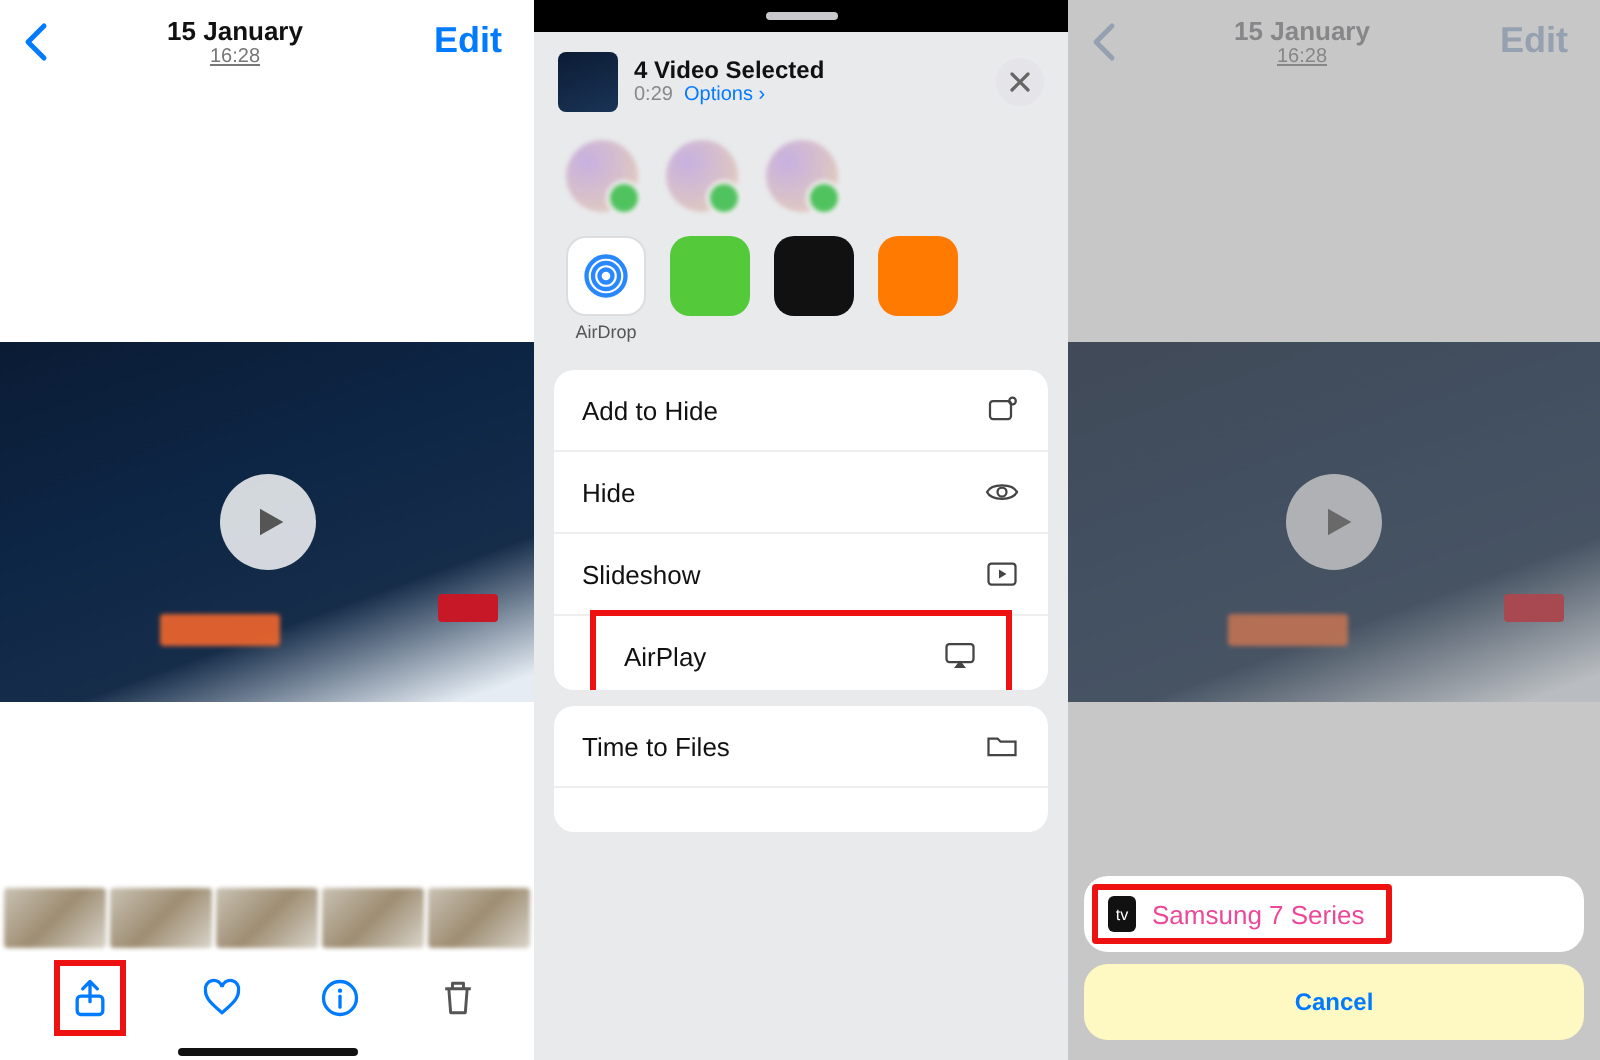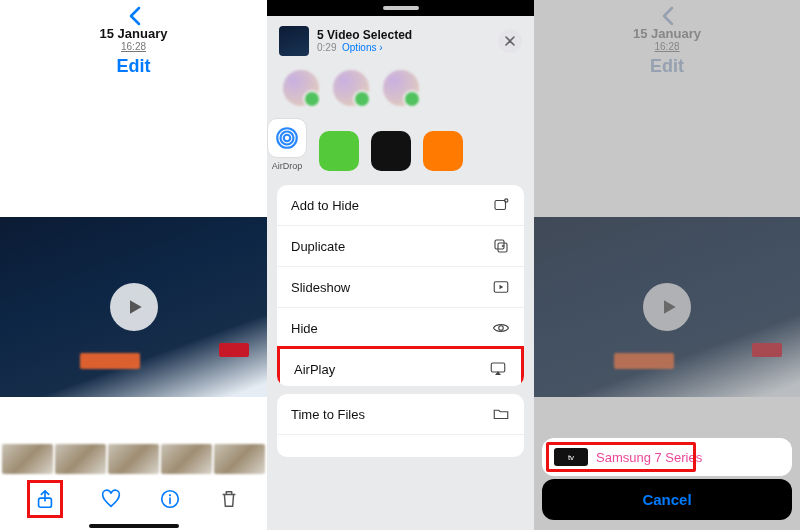--- a/index.html
+++ b/index.html
@@ -3,21 +3,21 @@
 <meta charset="utf-8">
 <style>
   * { box-sizing: border-box; margin: 0; padding: 0; font-family: -apple-system, "Helvetica Neue", Arial, sans-serif; }
   body { background: #fff; width: 800px; height: 530px; display: flex; }
   .panel { position: relative; height: 530px; overflow: hidden; }
   .p1 { width: 267px; background: #fff; }
   .p2 { width: 267px; background: #e9eaec; }
   .p3 { width: 266px; background: #fff; }
 
   
-  .hdr { display: flex; align-items: center; justify-content: space-between; padding: 6px 10px; flex-direction: column; }
+  .hdr { display: flex; align-items: center; justify-content: space-between; padding: 6px 10px; }
   .back-chev { color:#007aff; font-size: 20px; }
   .hdr-title { text-align: center; flex:1; }
   .hdr-date { font-weight:600; font-size:13px; color:#111; }
   .hdr-time { font-size:10px; color:#777;text-decoration:underline; }
   .edit { color:#007aff; font-size:18px; padding:4px 6px;font-weight:bold;}
   .video-area { margin-top: 130px; width:100%; height:180px; background: linear-gradient(160deg,#0b1b34 0%,#0d2645 40%,#162d4a 70%,#e5ecf3 95%); position:relative; }
   .play { position:absolute; left:50%; top:50%; transform:translate(-50%,-50%); width:48px; height:48px; border-radius:50%; background:rgba(255,255,255,0.82); display:flex; align-items:center; justify-content:center; }
   .play svg { width:20px; height:20px; fill:#555; margin-left:3px; }
   .car-accent { position:absolute; bottom:28px; left:30%; width:60px; height:16px; background:#ff6a2b; border-radius:2px; filter:blur(1px); opacity:0.85;}
   .car-badge { position:absolute; bottom:40px; right:18px; width:30px; height:14px; background:#c71827; border-radius:2px;}
@@ -35,40 +35,40 @@
   .sheet-hdr { display:flex; align-items:center; padding:10px 12px 6px; gap:8px; position:relative;}
   .sheet-thumb { width:30px; height:30px; border-radius:4px; background:linear-gradient(160deg,#0b1b34,#1a3456); }
   .sheet-info { flex:1; line-height:1.1;}
   .sheet-title { font-size:12px; font-weight:600; color:#111;}
   .sheet-sub { font-size:10px; color:#888;}
   .sheet-opts { font-size:10px; color:#007aff; }
   .close-btn { width:24px; height:24px; border-radius:50%; background:#e5e5e9; display:flex; align-items:center; justify-content:center; color:#666; font-size:13px; }
   .contacts-row { display:flex; gap:14px; padding:8px 16px 2px; }
   .contact { width:36px; height:36px; border-radius:50%; background:radial-gradient(circle at 30% 30%,#c7b0e0,#e7d0b5); filter:blur(1px); position:relative;}
   .contact::after{content:"";position:absolute;bottom:-2px;right:-2px;width:14px;height:14px;border-radius:50%;background:#50c25e;border:2px solid #eee;}
-  .apps-row { display:flex; gap:12px; padding:10px 0 14px; align-items:flex-end;}
+  .apps-row { display:flex; gap:12px; padding:10px 16px 14px; align-items:flex-start;}
   .app { width:40px; text-align:center;}
   .app-icon { width:40px; height:40px; border-radius:10px; }
   .air { background:#fff; display:flex; align-items:center; justify-content:center; border:1px solid #ddd;}
   .air svg{width:26px;height:26px;stroke:#2a88ff;fill:none;stroke-width:2;}
   .app-lbl { font-size:9px; color:#555; margin-top:3px; white-space:nowrap;}
   .green{background:#54c93a;} .blk{background:#111;} .orange{background:#ff7a00;}
   .actions { background:#fff; border-radius:10px; margin:0 10px 8px; overflow:hidden;}
   .row { display:flex; align-items:center; justify-content:space-between; padding:11px 14px; border-bottom:1px solid #eee; font-size:13px; color:#111;}
   .row:last-child{border-bottom:none;}
   .row-icon { width:18px; height:18px; color:#444;}
-  .highlight { border:3px solid #e11; margin:-3px 0;}
+  .highlight { border:3px solid #e11; margin:-3px 18px;}
 
   
   .dim { position:absolute; inset:0; background:rgba(130,130,130,0.45);}
   .tv-sheet { position:absolute; bottom:54px; left:8px; right:8px; background:#fff; border-radius:12px; padding:10px 12px; display:flex; align-items:center; gap:8px;}
-  .tv-icon { width:34px; height:18px; border-radius:3px; background:#111; display:flex; align-items:center; justify-content:center; color:#fff; font-size:8px;}
+  .tv-icon { width:14px; height:18px; border-radius:3px; background:#111; display:flex; align-items:center; justify-content:center; color:#fff; font-size:8px;}
   .tv-label { font-size:13px; color:#ec4899;}
   .tv-highlight{ position:absolute; border:3px solid #e11; border-radius:2px;}
-  .cancel-sheet { position:absolute; bottom:10px; left:8px; right:8px; background:#000000; border-radius:12px; text-align:center; padding:12px 0; font-size:15px; font-weight:600; color:#007aff;}
+  .cancel-sheet { position:absolute; bottom:10px; left:8px; right:8px; background:#fef9c3; border-radius:12px; text-align:center; padding:12px 0; font-size:12px; font-weight:600; color:#007aff;}
   .p3 .hdr-date, .p3 .hdr-time { color:#8a8a8e;}
   .p3 .edit, .p3 .back-chev { color:#a5b9d6;}
   svg { display:block; }
 </style>
 </head>
 <body>
 
 <div class="panel p1">
   <div class="hdr">
     <div class="back-chev">
@@ -122,21 +122,21 @@
   </div>
   <div class="home-ind"></div>
 </div>
 
 <div class="panel p2">
   <div class="topbar2"></div>
   <div class="grabber"></div>
   <div class="sheet-hdr">
     <div class="sheet-thumb"></div>
     <div class="sheet-info">
-      <div class="sheet-title">5 Video Selected</div>
+      <div class="sheet-title">4 Video Selected</div>
       <div class="sheet-sub">
         <span>0:29</span>
         &nbsp;<span class="sheet-opts">Options</span>
         <span class="sheet-opts"> ›</span>
       </div>
     </div>
     <div class="close-btn">
       <svg width="10" height="10" viewBox="0 0 10 10">
           <path d="M1 1 L9 9 M9 1 L1 9" stroke="#666" stroke-width="1.6" stroke-linecap="round"></path>
         </svg>
@@ -173,39 +173,31 @@
 
   <div class="actions">
     <div class="row">
       <span>Add to Hide</span>
       <svg class="row-icon" viewBox="0 0 24 24">
           <rect x="4" y="6" width="14" height="12" rx="2" stroke="#444" stroke-width="1.5" fill="none"></rect>
           <circle cx="19" cy="6" r="2.2" stroke="#444" stroke-width="1.5" fill="none"></circle>
         </svg>
     </div>
     <div class="row">
-      <span>Duplicate</span>
-      <svg class="row-icon" viewBox="0 0 24 24">
-          <rect x="4" y="4" width="12" height="12" rx="2" stroke="#444" stroke-width="1.5" fill="none"></rect>
-          <rect x="8" y="8" width="12" height="12" rx="2" stroke="#444" stroke-width="1.5" fill="none"></rect>
-          <path d="M13 12 h3 M14.5 10.5 v3" stroke="#444" stroke-width="1.3"></path>
+      <span>Hide</span>
+      <svg class="row-icon" viewBox="0 0 24 24">
+          <path d="M2 12 C5 6 19 6 22 12 C19 18 5 18 2 12 Z" stroke="#444" stroke-width="1.5" fill="none"></path>
+          <circle cx="12" cy="12" r="3" stroke="#444" stroke-width="1.5" fill="none"></circle>
         </svg>
     </div>
     <div class="row">
       <span>Slideshow</span>
       <svg class="row-icon" viewBox="0 0 24 24">
           <rect x="3" y="5" width="18" height="14" rx="2" stroke="#444" stroke-width="1.5" fill="none"></rect>
           <path d="M10 9 L15 12 L10 15 Z" fill="#444"></path>
-        </svg>
-    </div>
-    <div class="row">
-      <span>Hide</span>
-      <svg class="row-icon" viewBox="0 0 24 24">
-          <path d="M2 12 C5 6 19 6 22 12 C19 18 5 18 2 12 Z" stroke="#444" stroke-width="1.5" fill="none"></path>
-          <circle cx="12" cy="12" r="3" stroke="#444" stroke-width="1.5" fill="none"></circle>
         </svg>
     </div>
     <div class="row highlight">
       <span>AirPlay</span>
       <svg class="row-icon" viewBox="0 0 24 24">
           <rect x="3" y="4" width="18" height="12" rx="2" stroke="#444" stroke-width="1.5" fill="none"></rect>
           <path d="M8 20 L12 15 L16 20 Z" fill="#444"></path>
         </svg>
     </div>
   </div>

